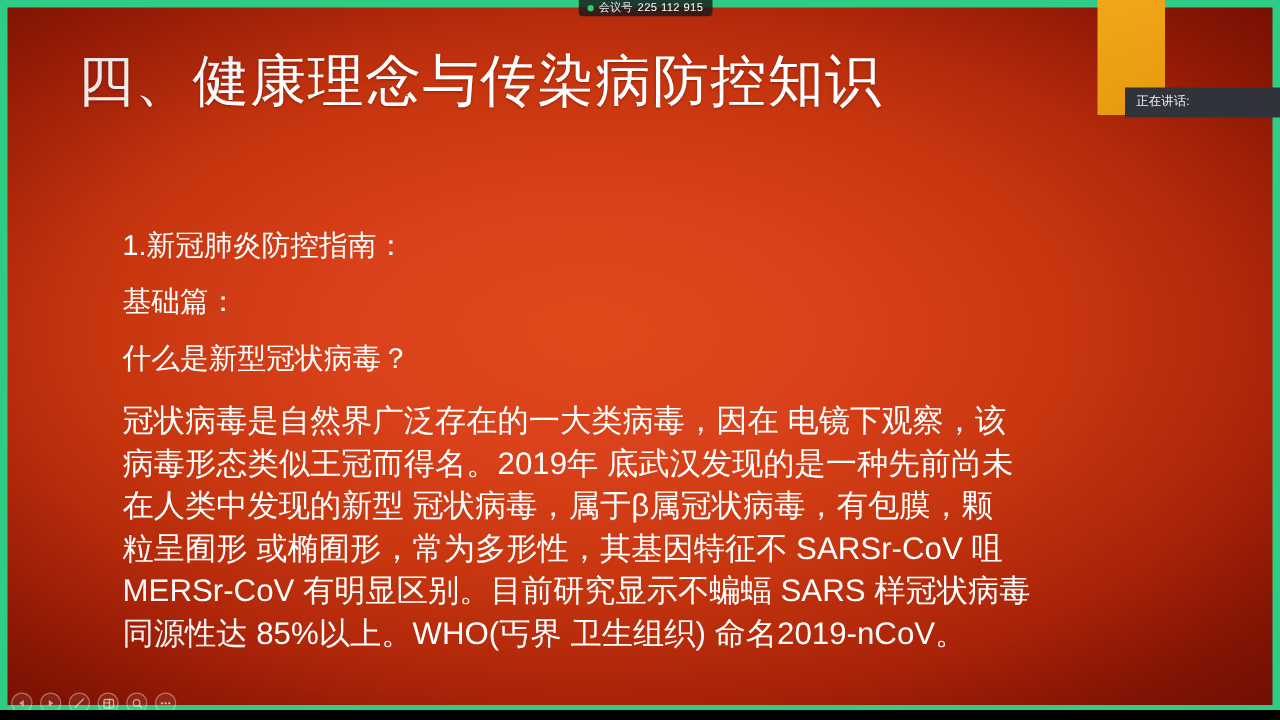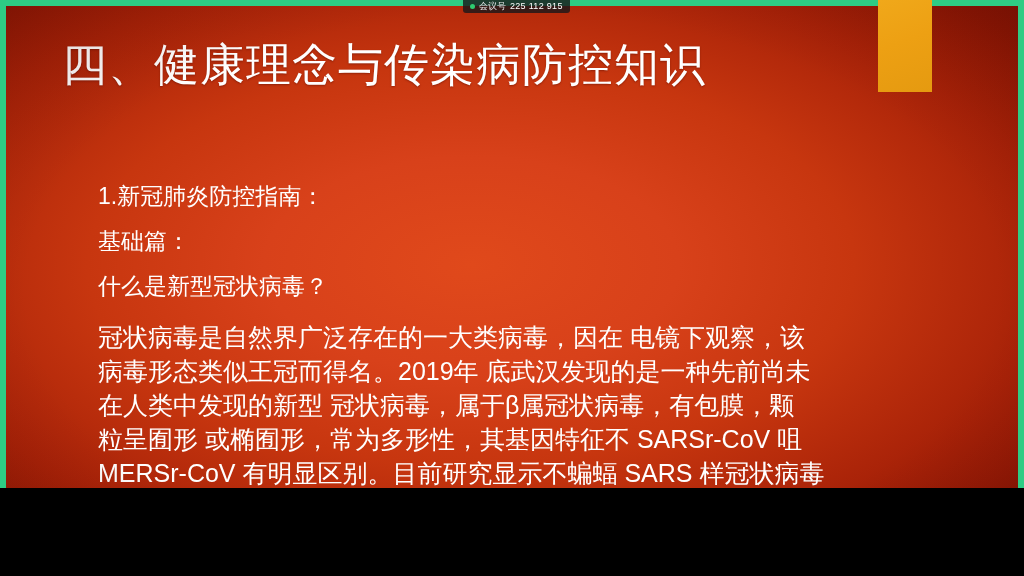--- a/index.html
+++ b/index.html
@@ -10,21 +10,21 @@
   body {
     width: 1024px;
     height: 576px;
     overflow: hidden;
     font-family: "Liberation Sans", "DejaVu Sans", sans-serif;
   }
 
   #screen {
     position: relative;
     width: 1024px;
-    height: 488px;
+    height: 568px;
     overflow: hidden;
     background: #8a1505;
   }
 
   
   .slide-bg {
     position: absolute;
     left: 0; top: 0;
     width: 1024px;
     height: 576px;
@@ -217,20 +217,23 @@
   <div class="share-border sb-right-upper"></div>
   <div class="share-border sb-right-lower"></div>
 
   <div class="meeting-pill">
     <span class="status-dot"></span>
     <span class="meeting-label">会议号</span>
     <span class="meeting-number">225 112 915</span>
   </div>
 
   <div class="video-tile"></div>
+  <div class="speaker-bar">
+    <span>正在讲话:</span>
+  </div>
 
   <div class="ppt-toolbar">
 
     <div class="tb-btn">
       <svg width="9" height="9" viewBox="0 0 9 9">
         <polygon class="tb-glyph" points="6,1.8 6,7.2 2.3,4.5"></polygon>
       </svg>
     </div>
 
     <div class="tb-btn">

